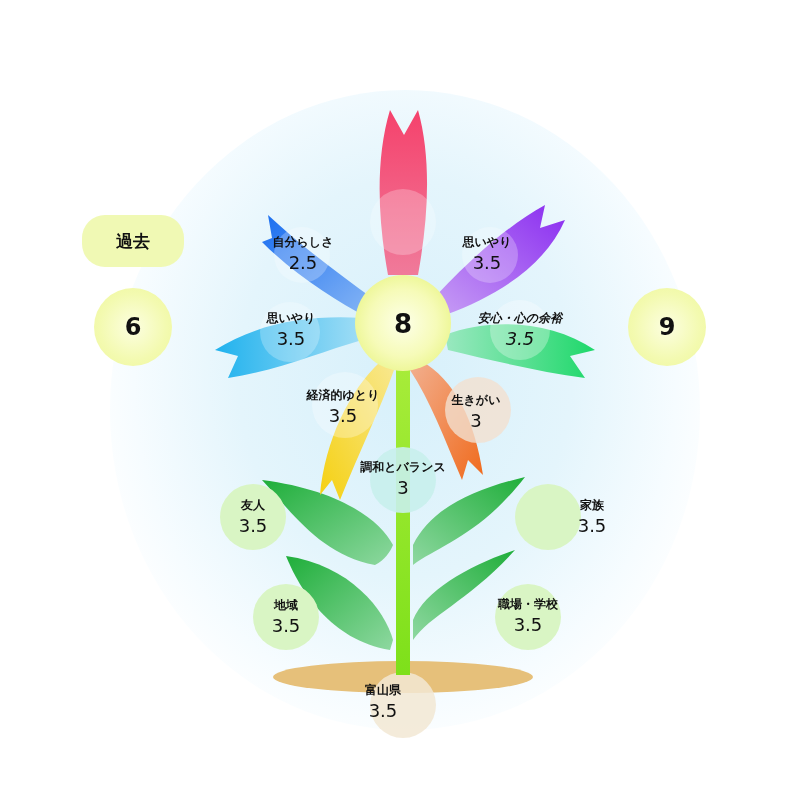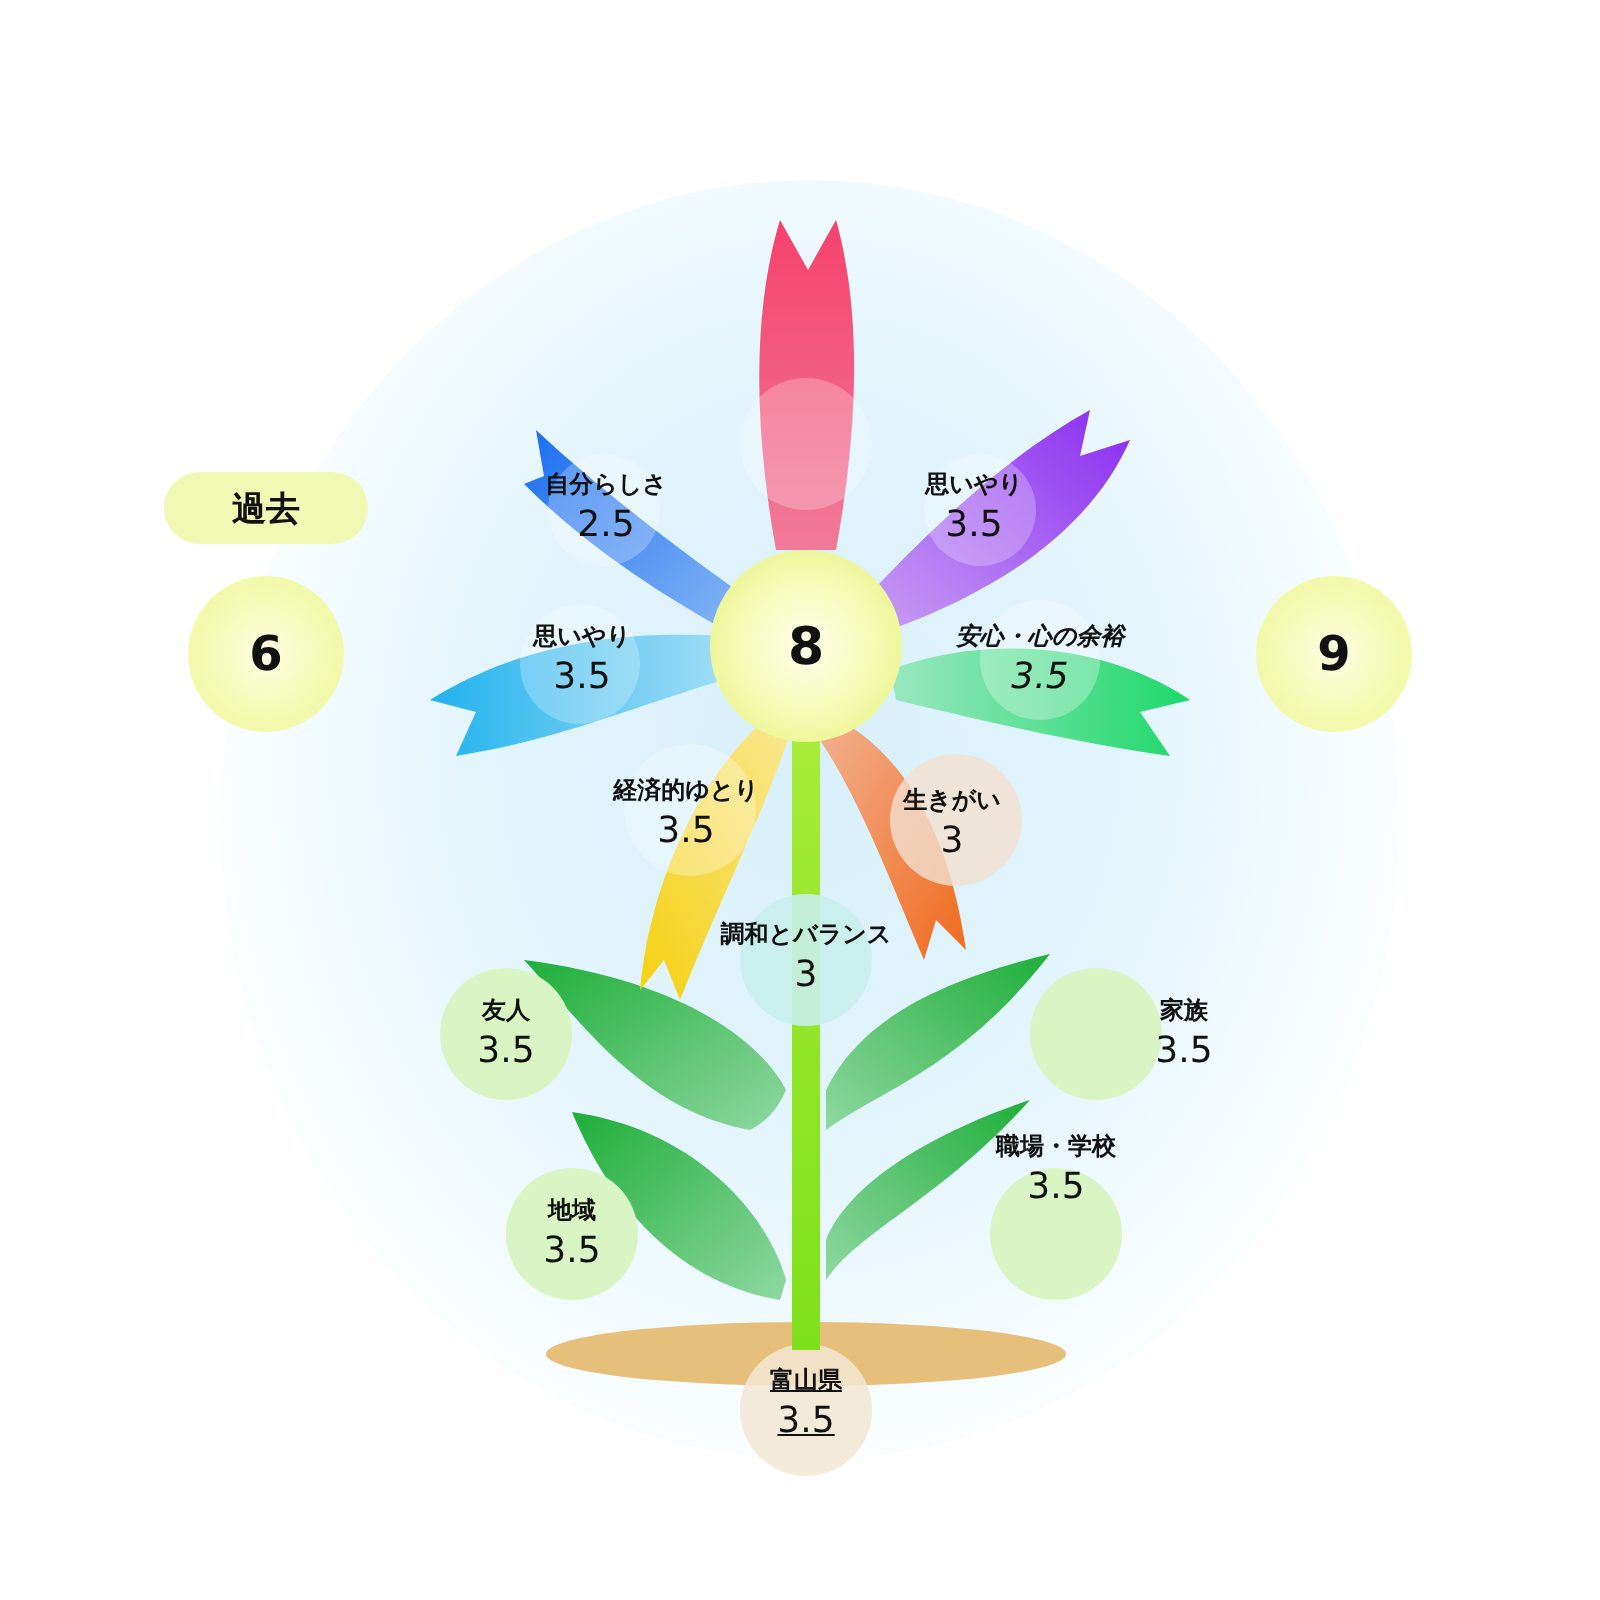--- a/index.html
+++ b/index.html
@@ -4,22 +4,22 @@
 <style>
   html, body { margin:0; padding:0; width:800px; height:800px; background:#ffffff; overflow:hidden; }
   body { position:relative; font-family:"DejaVu Sans", "Liberation Sans", sans-serif; color:#111; }
   #stage { position:absolute; left:0; top:0; width:800px; height:800px; }
   .glow { position:absolute; left:110px; top:90px; width:590px; height:640px; border-radius:50%;
           background:radial-gradient(ellipse at 50% 45%, #d7f0fb 0%, #e4f5fc 40%, rgba(240,250,255,0.6) 65%, rgba(255,255,255,0) 78%); }
   svg.art { position:absolute; left:0; top:0; }
   .lbl { position:absolute; transform:translate(-50%, -50%); text-align:center; white-space:nowrap; }
   .lbl .name { font-size:12px; font-weight:bold; display:block; line-height:16px; }
   .lbl .val { font-size:18px; display:block; line-height:26px; }
-  .pill { position:absolute; width:102px; height:36px; border-radius:23px; background:#f0f9b4;
-          display:flex; align-items:center; justify-content:center; font-size:17px; font-weight:bold;margin-top:21px; }
+  .pill { position:absolute; width:102px; height:52px; border-radius:23px; background:#f0f9b4;
+          display:flex; align-items:center; justify-content:center; font-size:17px; font-weight:bold; }
   .orb { position:absolute; width:78px; height:78px; border-radius:50%;
          background:radial-gradient(circle at 50% 50%, #fcfee0 0%, #f3fab0 60%, #eef79a 100%);
          display:flex; align-items:center; justify-content:center; font-size:24px; font-weight:bold; }
   .center-num { position:absolute; left:403px; top:324px; transform:translate(-50%,-50%); font-size:26px; font-weight:bold; }
 </style>
 </head>
 <body>
 
 <div id="stage">
   <div class="glow"></div>
@@ -149,22 +149,22 @@
     <span class="val">3.5</span>
   </div>
   <div class="lbl" style="left:548px; top:518px;margin-left:44px;">
     <span class="name">家族</span>
     <span class="val">3.5</span>
   </div>
   <div class="lbl" style="left:286px; top:618px;">
     <span class="name">地域</span>
     <span class="val">3.5</span>
   </div>
-  <div class="lbl" style="left:528px; top:586px;">
+  <div class="lbl" style="left:528px; top:617px;">
     <span class="name">職場・学校</span>
     <span class="val">3.5</span>
   </div>
 
-  <div class="lbl" style="left:403px; top:703px;text-decoration:underline;">
+  <div class="lbl" style="left:383px; top:703px;">
     <span class="name">富山県</span>
     <span class="val">3.5</span>
   </div>
 </div>
 
 </body></html>

